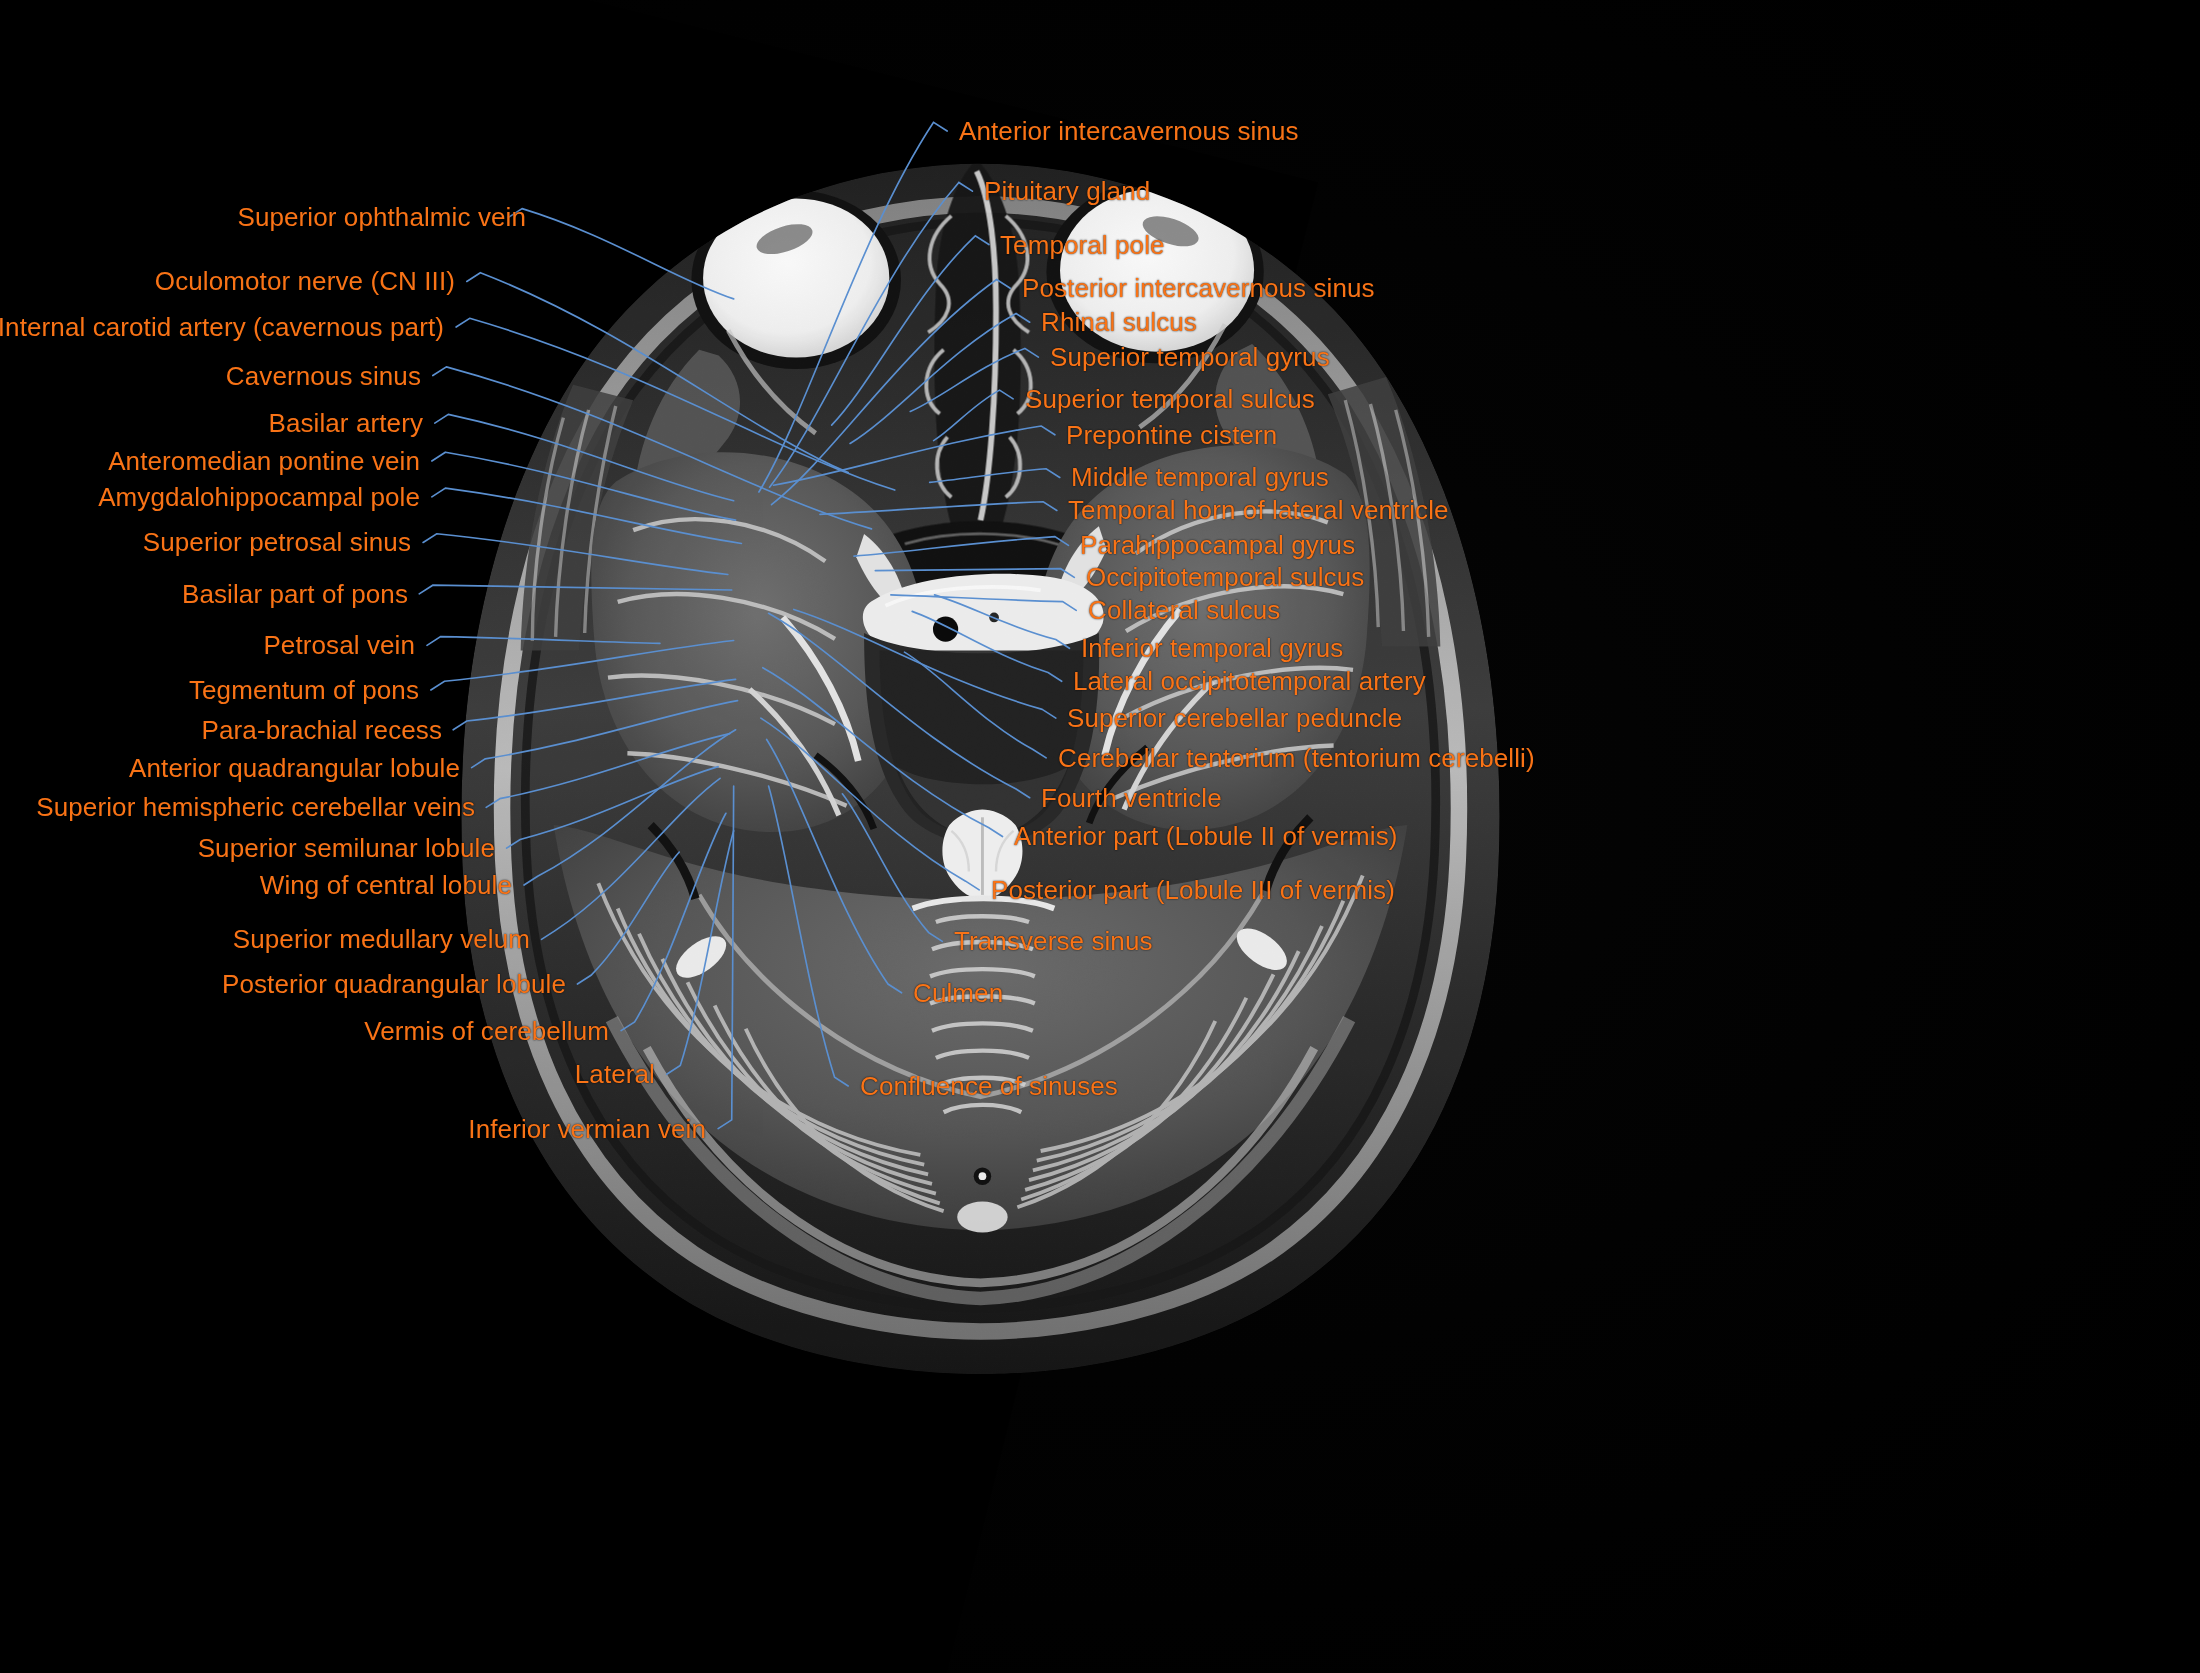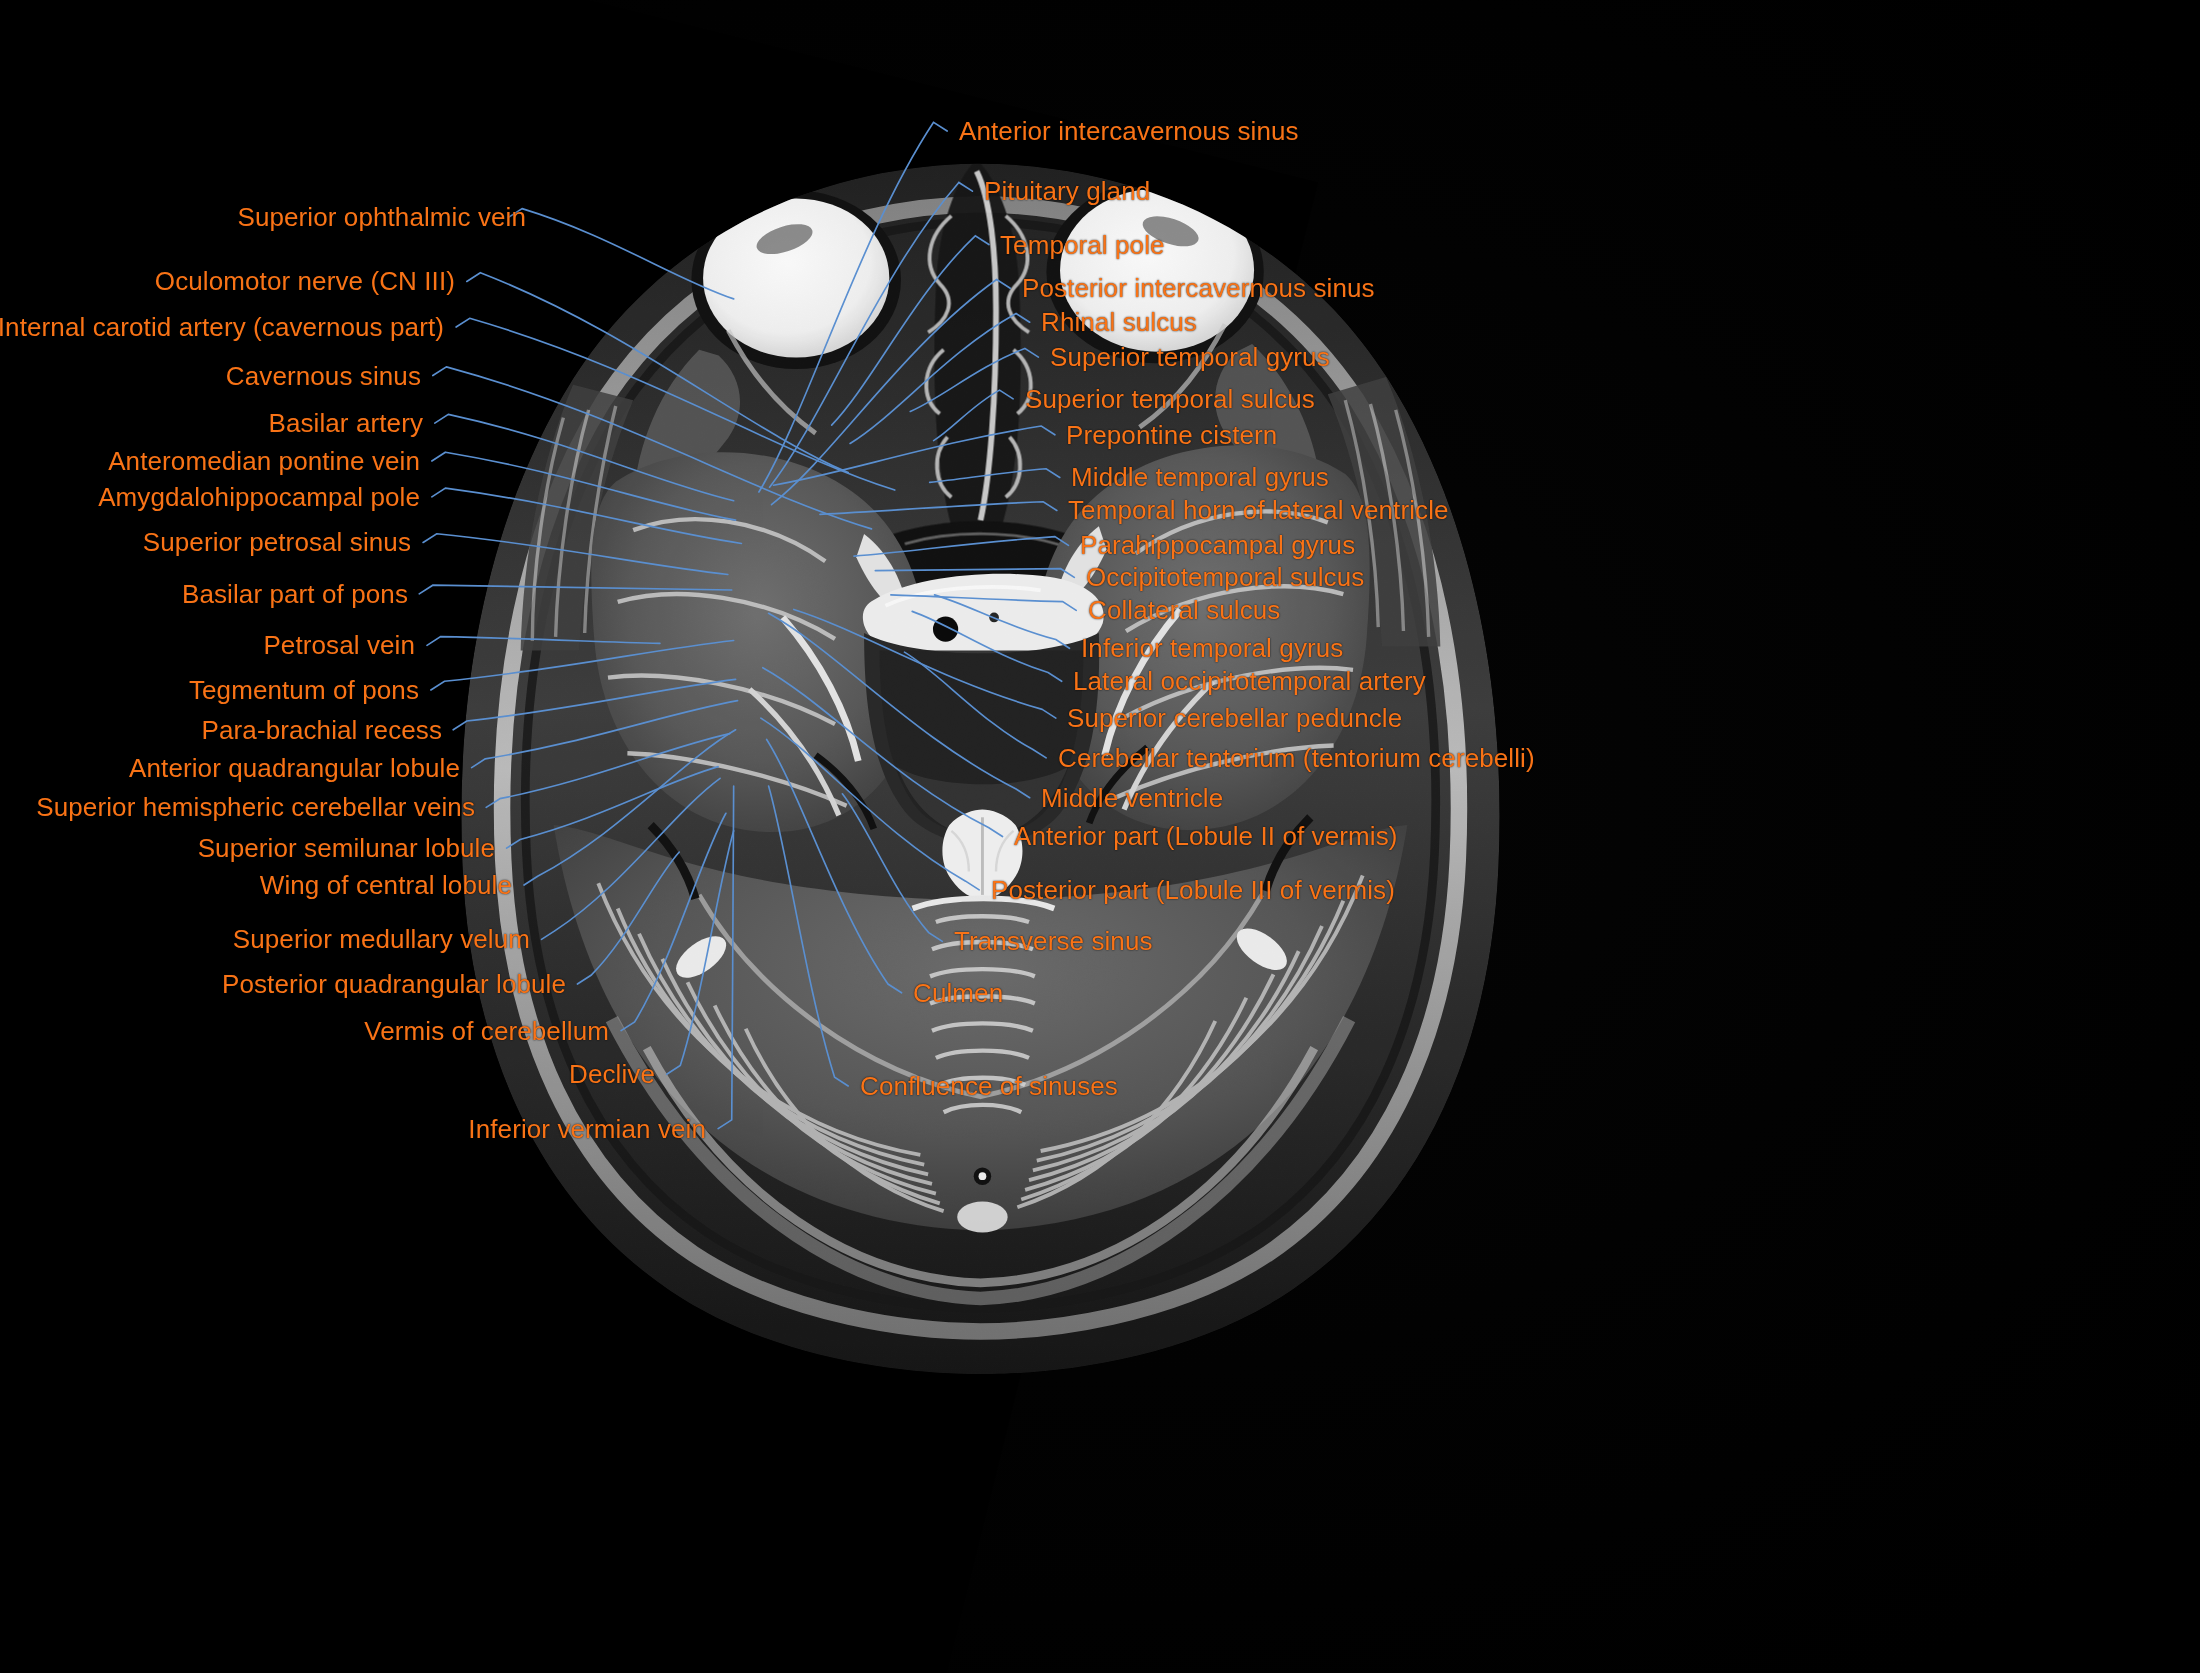--- a/index.html
+++ b/index.html
@@ -342,42 +342,42 @@
       <div class="lbl l" style="left: 415px; top: 645px;">Petrosal vein</div>
       <div class="lbl l" style="left: 419px; top: 690px;">Tegmentum of pons</div>
       <div class="lbl l" style="left: 442px; top: 730px;">Para-brachial recess</div>
       <div class="lbl l" style="left: 460px; top: 768px;">Anterior quadrangular lobule</div>
       <div class="lbl l" style="left: 475px; top: 807px;">Superior hemispheric cerebellar veins</div>
       <div class="lbl l" style="left: 495px; top: 848px;">Superior semilunar lobule</div>
       <div class="lbl l" style="left: 512px; top: 885px;">Wing of central lobule</div>
       <div class="lbl l" style="left: 530px; top: 939px;">Superior medullary velum</div>
       <div class="lbl l" style="left: 566px; top: 984px;">Posterior quadrangular lobule</div>
       <div class="lbl l" style="left: 609px; top: 1031px;">Vermis of cerebellum</div>
-      <div class="lbl l" style="left: 655px; top: 1074px;">Declive</div>
+      <div class="lbl l" style="left: 655px; top: 1074px;">Lateral</div>
       <div class="lbl l" style="left: 706px; top: 1129px;">Inferior vermian vein</div>
     </div>
   <div id="labels-right">
       <div class="lbl r" style="left: 959px; top: 131px;">Anterior intercavernous sinus</div>
       <div class="lbl r" style="left: 984px; top: 191px;">Pituitary gland</div>
       <div class="lbl r" style="left: 1000px; top: 245px;">Temporal pole</div>
       <div class="lbl r" style="left: 1022px; top: 288px;">Posterior intercavernous sinus</div>
       <div class="lbl r" style="left: 1041px; top: 322px;">Rhinal sulcus</div>
       <div class="lbl r" style="left: 1050px; top: 357px;">Superior temporal gyrus</div>
       <div class="lbl r" style="left: 1025px; top: 399px;">Superior temporal sulcus</div>
       <div class="lbl r" style="left: 1066px; top: 435px;">Prepontine cistern</div>
       <div class="lbl r" style="left: 1071px; top: 477px;">Middle temporal gyrus</div>
       <div class="lbl r" style="left: 1068px; top: 510px;">Temporal horn of lateral ventricle</div>
       <div class="lbl r" style="left: 1080px; top: 545px;">Parahippocampal gyrus</div>
       <div class="lbl r" style="left: 1086px; top: 577px;">Occipitotemporal sulcus</div>
       <div class="lbl r" style="left: 1088px; top: 610px;">Collateral sulcus</div>
       <div class="lbl r" style="left: 1081px; top: 648px;">Inferior temporal gyrus</div>
       <div class="lbl r" style="left: 1073px; top: 681px;">Lateral occipitotemporal artery</div>
       <div class="lbl r" style="left: 1067px; top: 718px;">Superior cerebellar peduncle</div>
       <div class="lbl r" style="left: 1058px; top: 758px;">Cerebellar tentorium (tentorium cerebelli)</div>
-      <div class="lbl r" style="left: 1041px; top: 798px;">Middle ventricle</div>
+      <div class="lbl r" style="left: 1041px; top: 798px;">Fourth ventricle</div>
       <div class="lbl r" style="left: 1014px; top: 836px;">Anterior part (Lobule II of vermis)</div>
       <div class="lbl r" style="left: 991px; top: 890px;">Posterior part (Lobule III of vermis)</div>
       <div class="lbl r" style="left: 954px; top: 941px;">Transverse sinus</div>
       <div class="lbl r" style="left: 913px; top: 993px;">Culmen</div>
       <div class="lbl r" style="left: 860px; top: 1086px;">Confluence of sinuses</div>
     </div>
 
 </div>
 
 

